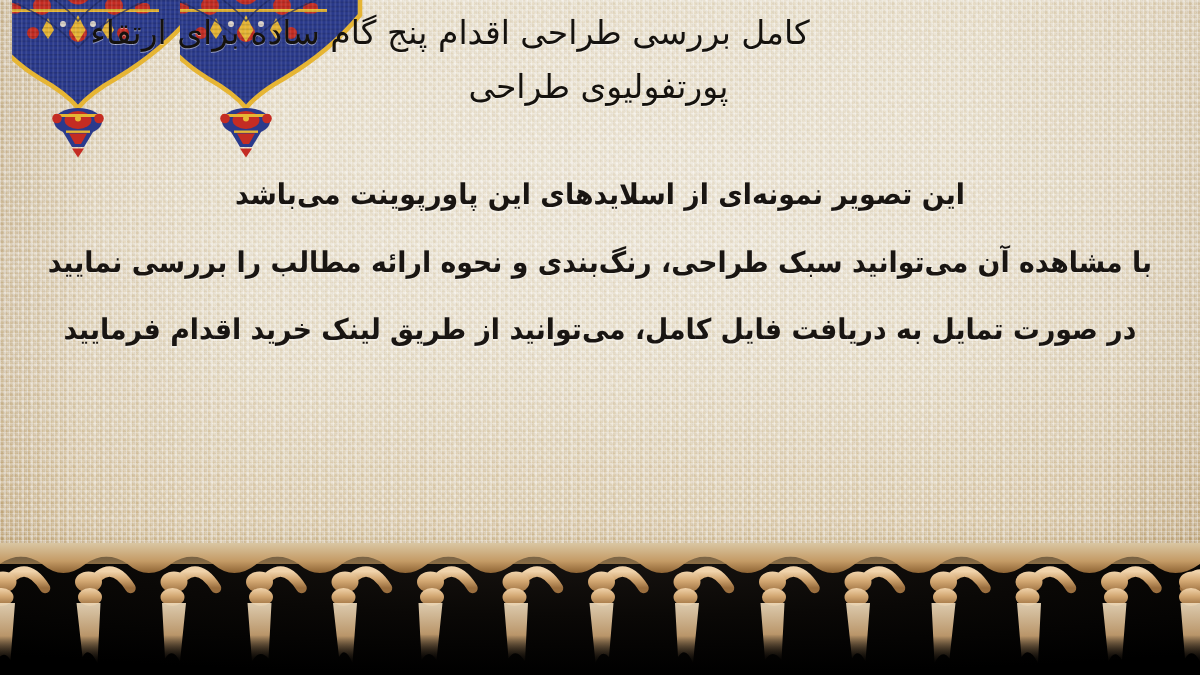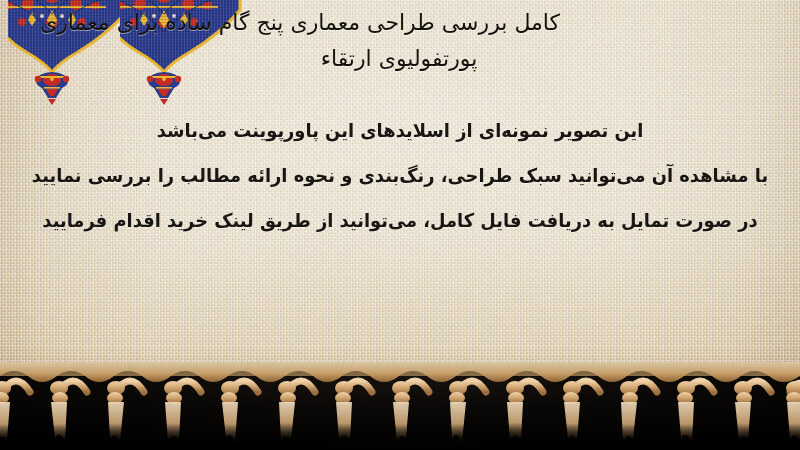--- a/index.html
+++ b/index.html
@@ -248,22 +248,22 @@
         <circle cx="44" cy="79" r="2" fill="#e6b534"></circle>
         <path d="M34 88 L54 88 L48 98 L40 98 Z" fill="#2a3a8c"></path>
         <path d="M38 89 L50 89 L46 96 L42 96 Z" fill="#c42c23"></path>
         <rect x="36" y="87" width="16" height="1.6" fill="#e6b534"></rect>
         <path d="M40 99 L48 99 L44 105 Z" fill="#c42c23"></path>
       </g>
     </svg>
   </div>
 
   <div id="text-stack">
-    <div class="title-line" id="title-line-1">کامل بررسی طراحی معماری پنج گام ساده برای معماری</div>
-    <div class="title-line" id="title-line-2">پورتفولیوی ارتقاء</div>
+    <div class="title-line" id="title-line-1">کامل بررسی طراحی اقدام پنج گام ساده برای ارتقاء</div>
+    <div class="title-line" id="title-line-2">پورتفولیوی طراحی</div>
 
     <div class="body-line" id="body-line-1">این تصویر نمونه‌ای از اسلایدهای این پاورپوینت می‌باشد</div>
     <div class="body-line" id="body-line-2">با مشاهده آن می‌توانید سبک طراحی، رنگ‌بندی و نحوه ارائه مطالب را بررسی نمایید</div>
     <div class="body-line" id="body-line-3">در صورت تمایل به دریافت فایل کامل، می‌توانید از طریق لینک خرید اقدام فرمایید</div>
   </div>
 
   <div id="fringe-band">
     <div id="fringe-black"></div>
     <div id="fringe-top-fade"></div>
     <svg id="fringe-svg" viewBox="0 0 800 88" preserveAspectRatio="none" aria-hidden="true">

